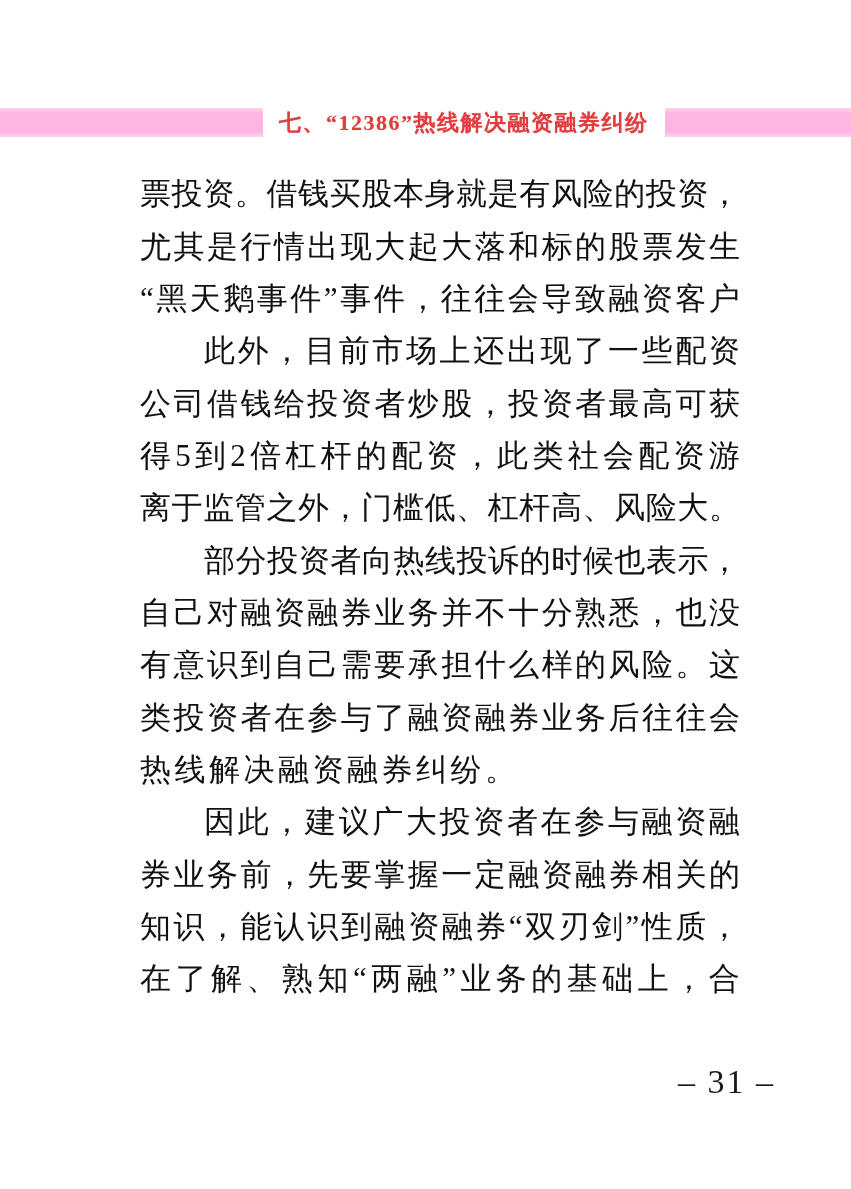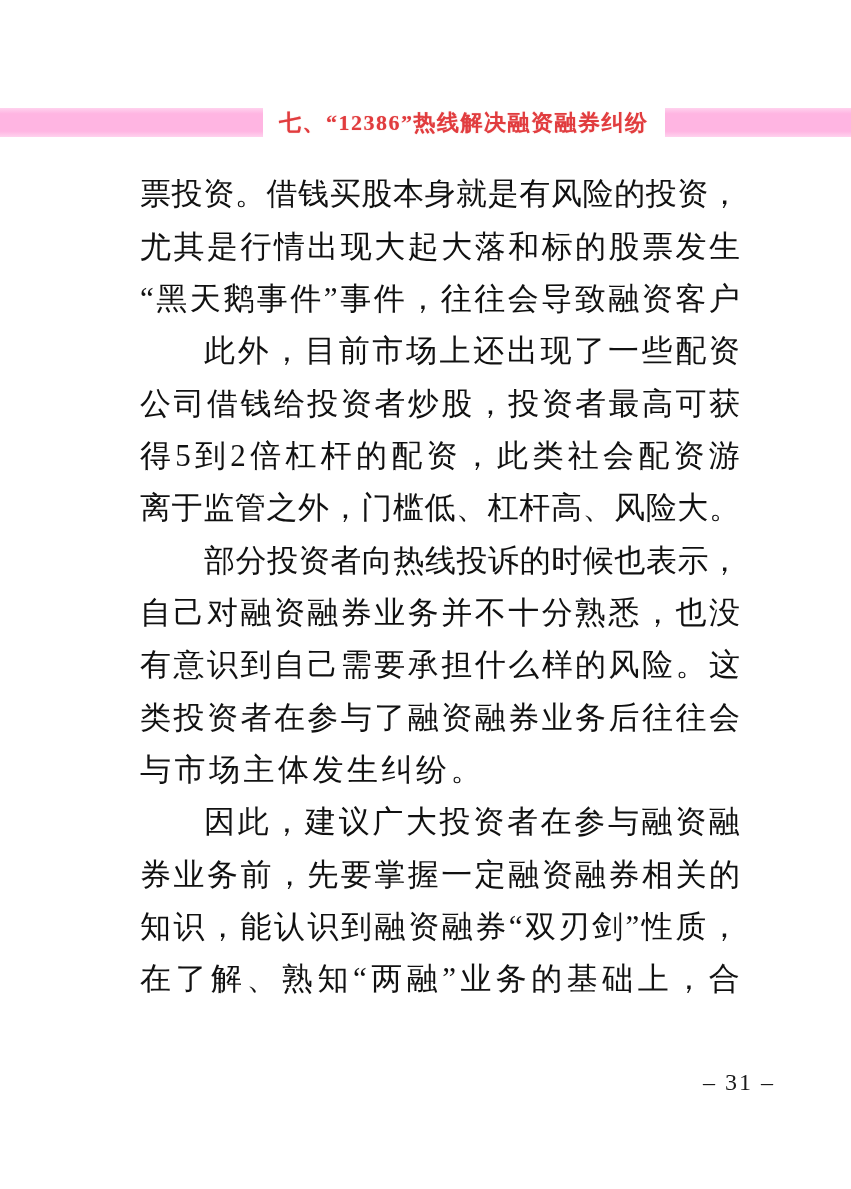--- a/index.html
+++ b/index.html
@@ -74,21 +74,21 @@
     white-space: nowrap;
   }
   
   .footer {
     position: absolute;
     top: 1067px;
     right: 76px;
     height: 30px;
   }
   .page-number {
-    font-size: 24px;
+    font-size: 34px;
     line-height: 30px;
     letter-spacing: 2px;
     color: #1a1a1a;
     white-space: nowrap;
   }
 </style>
 </head>
 <body>
 
 <div class="page">
@@ -313,21 +313,21 @@
         <span class="char">资</span>
         <span class="char">融</span>
         <span class="char">券</span>
         <span class="char">业</span>
         <span class="char">务</span>
         <span class="char">后</span>
         <span class="char">往</span>
         <span class="char">往</span>
         <span class="char">会</span>
       </div>
-      <div class="body-line short">与市场主体发生纠纷。</div>
+      <div class="body-line short">热线解决融资融券纠纷。</div>
       <div class="body-line fill indent">
         <span class="char">因</span>
         <span class="char">此</span>
         <span class="char">，</span>
         <span class="char">建</span>
         <span class="char">议</span>
         <span class="char">广</span>
         <span class="char">大</span>
         <span class="char">投</span>
         <span class="char">资</span>

